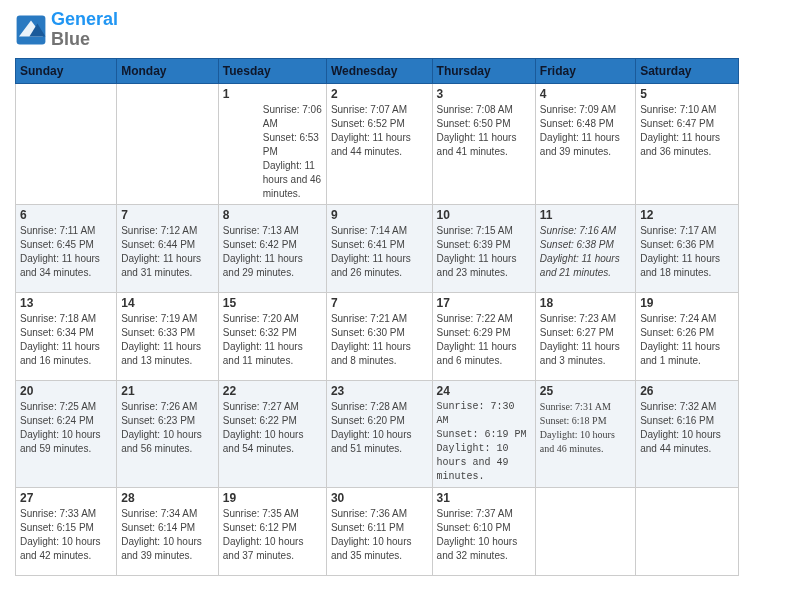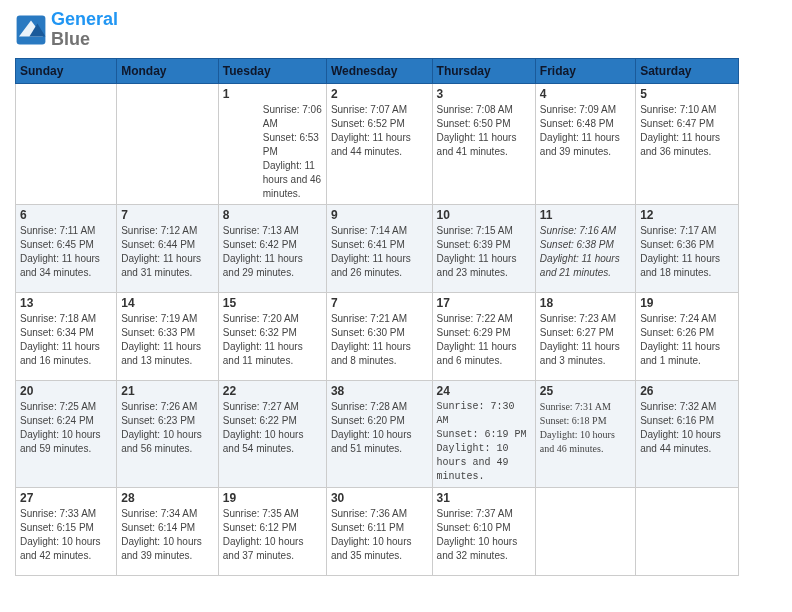--- a/index.html
+++ b/index.html
@@ -260,21 +260,21 @@
 Sunset: 6:23 PM
 Daylight: 10 hours and 56 minutes.</div>
           </td>
           <td>
             <span class="day-number">22</span>
             <div class="day-info" style="white-space: pre-line;">Sunrise: 7:27 AM
 Sunset: 6:22 PM
 Daylight: 10 hours and 54 minutes.</div>
           </td>
           <td>
-            <span class="day-number">38</span>
+            <span class="day-number">23</span>
             <div class="day-info" style="white-space: pre-line;">Sunrise: 7:28 AM
 Sunset: 6:20 PM
 Daylight: 10 hours and 51 minutes.</div>
           </td>
           <td>
             <span class="day-number">24</span>
             <div class="day-info" style="white-space: pre-line; font-family: Liberation Mono, monospace;">Sunrise: 7:30 AM
 Sunset: 6:19 PM
 Daylight: 10 hours and 49 minutes.</div>
           </td>

